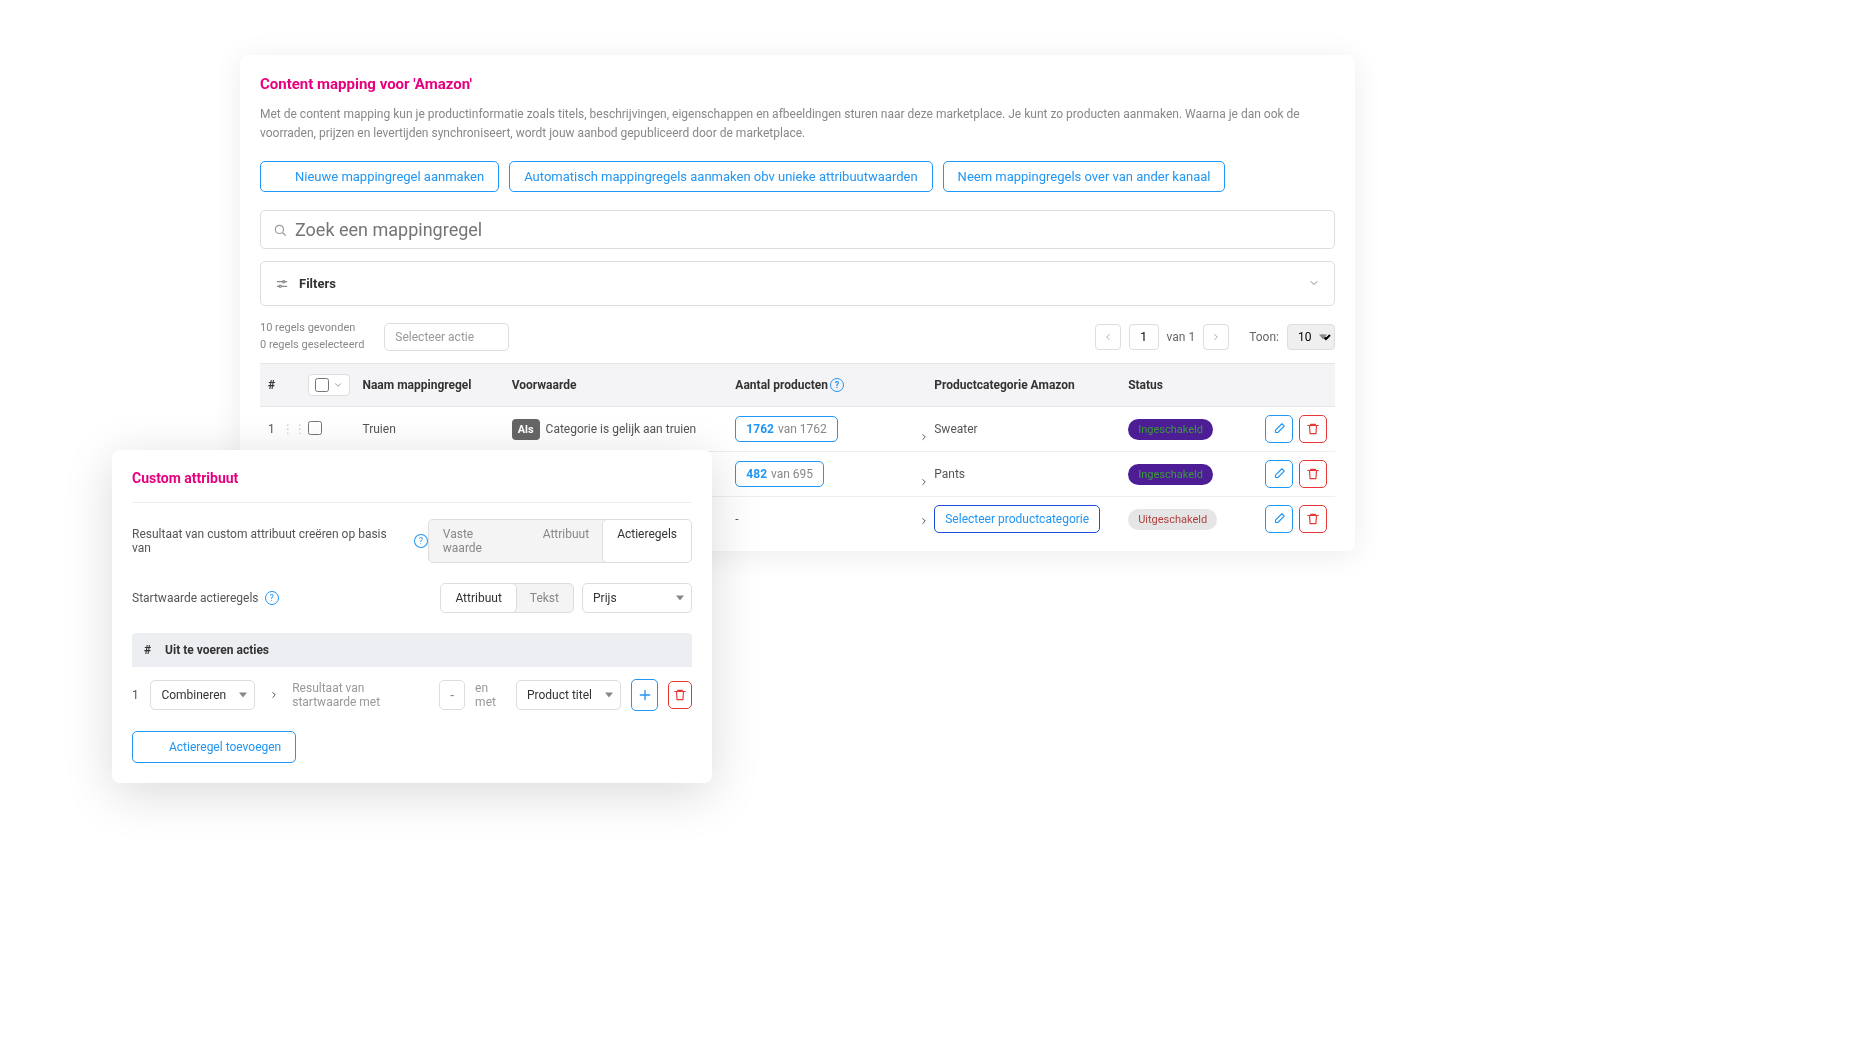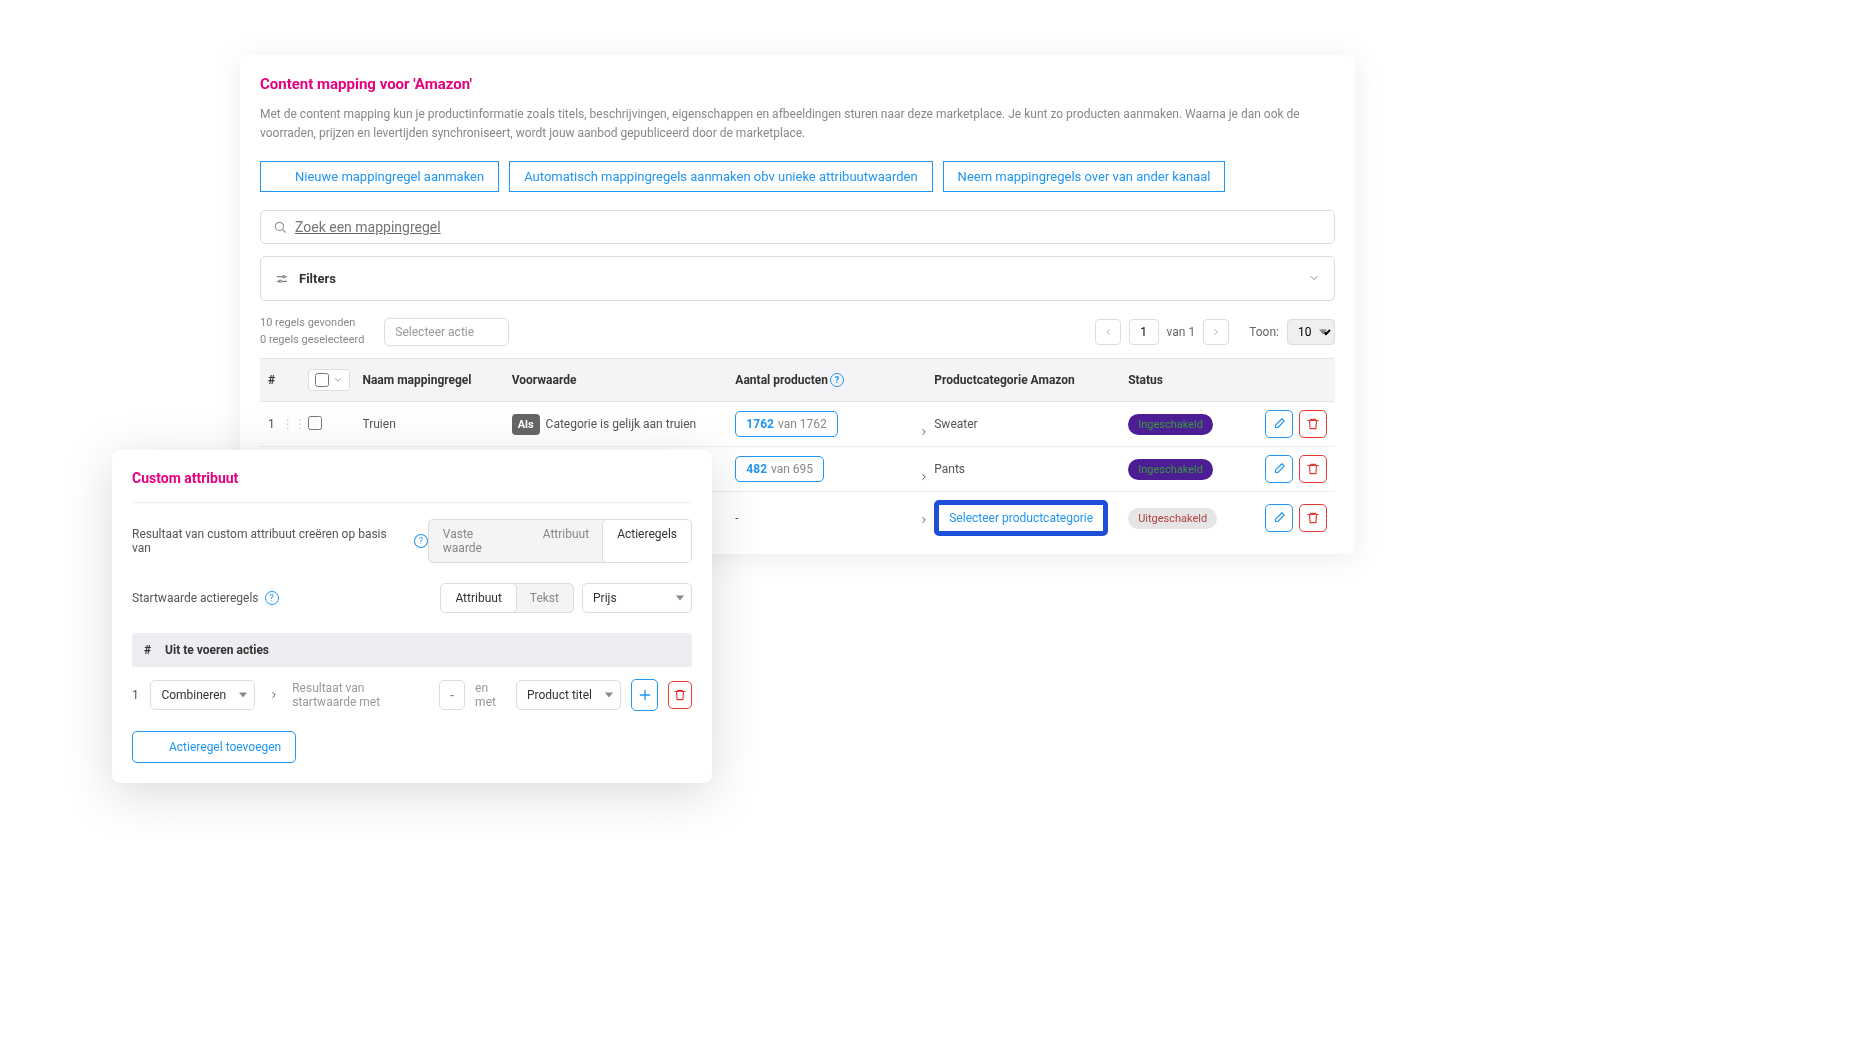--- a/index.html
+++ b/index.html
@@ -1,25 +1,25 @@
 <!DOCTYPE html>
 <html><head>
 <meta charset="utf-8">
 <style>
 * { box-sizing: border-box; margin: 0; padding: 0; font-family: -apple-system, BlinkMacSystemFont, 'Segoe UI', Roboto, Arial, sans-serif; }
 body { background: #fff; width: 1850px; height: 1042px; position: relative; }
 .main-panel { position: absolute; left: 240px; top: 55px; width: 1115px; background: #fff; border-radius: 8px; box-shadow: 0 4px 30px rgba(0,0,0,0.08); padding: 20px 20px 10px 20px; }
 .panel-title { color: #e6007e; font-weight: 700; font-size: 15px; margin-bottom: 12px; }
 .panel-desc { color: #888; font-size: 12px; line-height: 1.6; margin-bottom: 18px; }
 .button-row { display: flex; gap: 10px; margin-bottom: 18px; }
-.btn-outline-blue { display: inline-flex; align-items: center; gap: 6px; border: 1px solid #2196f3; color: #2196f3; background: #fff; border-radius: 0; padding: 7px 14px; font-size: 13px; cursor: pointer; }
+.btn-outline-blue { display: inline-flex; align-items: center; gap: 6px; border: 1px solid #2196f3; color: #2196f3; background: #fff; border-radius: 5px; padding: 7px 14px; font-size: 13px; cursor: pointer; }
 .btn-outline-blue svg { width: 14px; height: 14px; }
 .search-bar { display: flex; align-items: center; border: 1px solid #ddd; border-radius: 5px; padding: 8px 12px; margin-bottom: 12px; }
 .search-bar svg { width: 14px; height: 14px; stroke: #999; margin-right: 8px; }
-.search-bar input { border: none; outline: none; font-size: 14px; color: #666; flex: 1; text-decoration: underline; }
+.search-bar input { border: none; outline: none; font-size: 18px; color: #666; flex: 1; }
 .filters-bar { display: flex; align-items: center; justify-content: space-between; border: 1px solid #ddd; border-radius: 5px; padding: 12px 14px; margin-bottom: 14px; }
 .filters-left { display: flex; align-items: flex-end; gap: 10px; font-size: 13px; font-weight: 700; color: #333; }
 .filters-left svg { width: 14px; height: 14px; stroke: #888; }
 .chev-down svg { width: 12px; height: 12px; stroke: #888; }
 .toolbar-row { display: flex; align-items: center; justify-content: space-between; margin-bottom: 10px; }
 .toolbar-left { display: flex; align-items: center; gap: 20px; }
 .small-grey { font-size: 11px; color: #888; line-height: 1.5; }
 .select-action { border: 1px solid #ddd; border-radius: 5px; padding: 6px 10px; font-size: 12px; color: #999; display: flex; align-items: center; gap: 14px; }
 .toolbar-right { display: flex; align-items: center; gap: 20px; }
 .pager { display: flex; align-items: center; gap: 8px; }
@@ -50,21 +50,21 @@
 .chev-right { display: inline-flex; width: 20px; justify-content: center; }
 .chev-right svg { width: 10px; height: 10px; stroke: #333; }
 .status-badge { border-radius: 12px; padding: 4px 10px; font-size: 11px; display: inline-block; }
 .status-on { background: #4c1d95; color: #3a9a3a; }
 .status-off { background: #e5e5e5; color: #b04040; }
 .icon-btn { width: 28px; height: 28px; border-radius: 5px; display: flex; align-items: center; justify-content: center; cursor: pointer; background: #fff; }
 .icon-btn.edit { border: 1px solid #2196f3; }
 .icon-btn.edit svg { stroke: #2196f3; width: 14px; height: 14px; }
 .icon-btn.del { border: 1px solid #e53935; }
 .icon-btn.del svg { stroke: #e53935; width: 14px; height: 14px; }
-.cat-select { border: 5px solid #1d4ed8; color: #2196f3; border-radius: 5px; padding: 6px 10px; font-size: 12px; cursor: pointer; display: inline-block; }
+.cat-select { border: 1px solid #1d4ed8; color: #2196f3; border-radius: 5px; padding: 6px 10px; font-size: 12px; cursor: pointer; display: inline-block; }
 .cb-wrap { border: 1px solid #ddd; border-radius: 4px; padding: 3px 6px; display: inline-flex; align-items: center; gap: 4px; background: #fff; }
 .cb-wrap input { margin: 0; }
 .cb-wrap svg { width: 10px; height: 10px; stroke: #888; }
 input[type=checkbox] { width: 14px; height: 14px; }
 
 .modal { position: absolute; left: 112px; top: 450px; width: 600px; background: #fff; border-radius: 8px; box-shadow: 0 10px 50px rgba(0,0,0,0.15); padding: 20px 20px 20px 20px; }
 .modal-title { color: #e6007e; font-weight: 700; font-size: 14px; margin-bottom: 6px; border-bottom: 1px solid #eee; padding-bottom: 16px; }
 .modal-row { display: flex; align-items: center; justify-content: space-between; padding: 10px 0; font-size: 12px; color: #555; }
 .modal-row-left { display: flex; align-items: center; gap: 6px; }
 .seg-group { display: flex; border: 1px solid #ddd; border-radius: 5px; overflow: hidden; background: #f4f4f4; }

